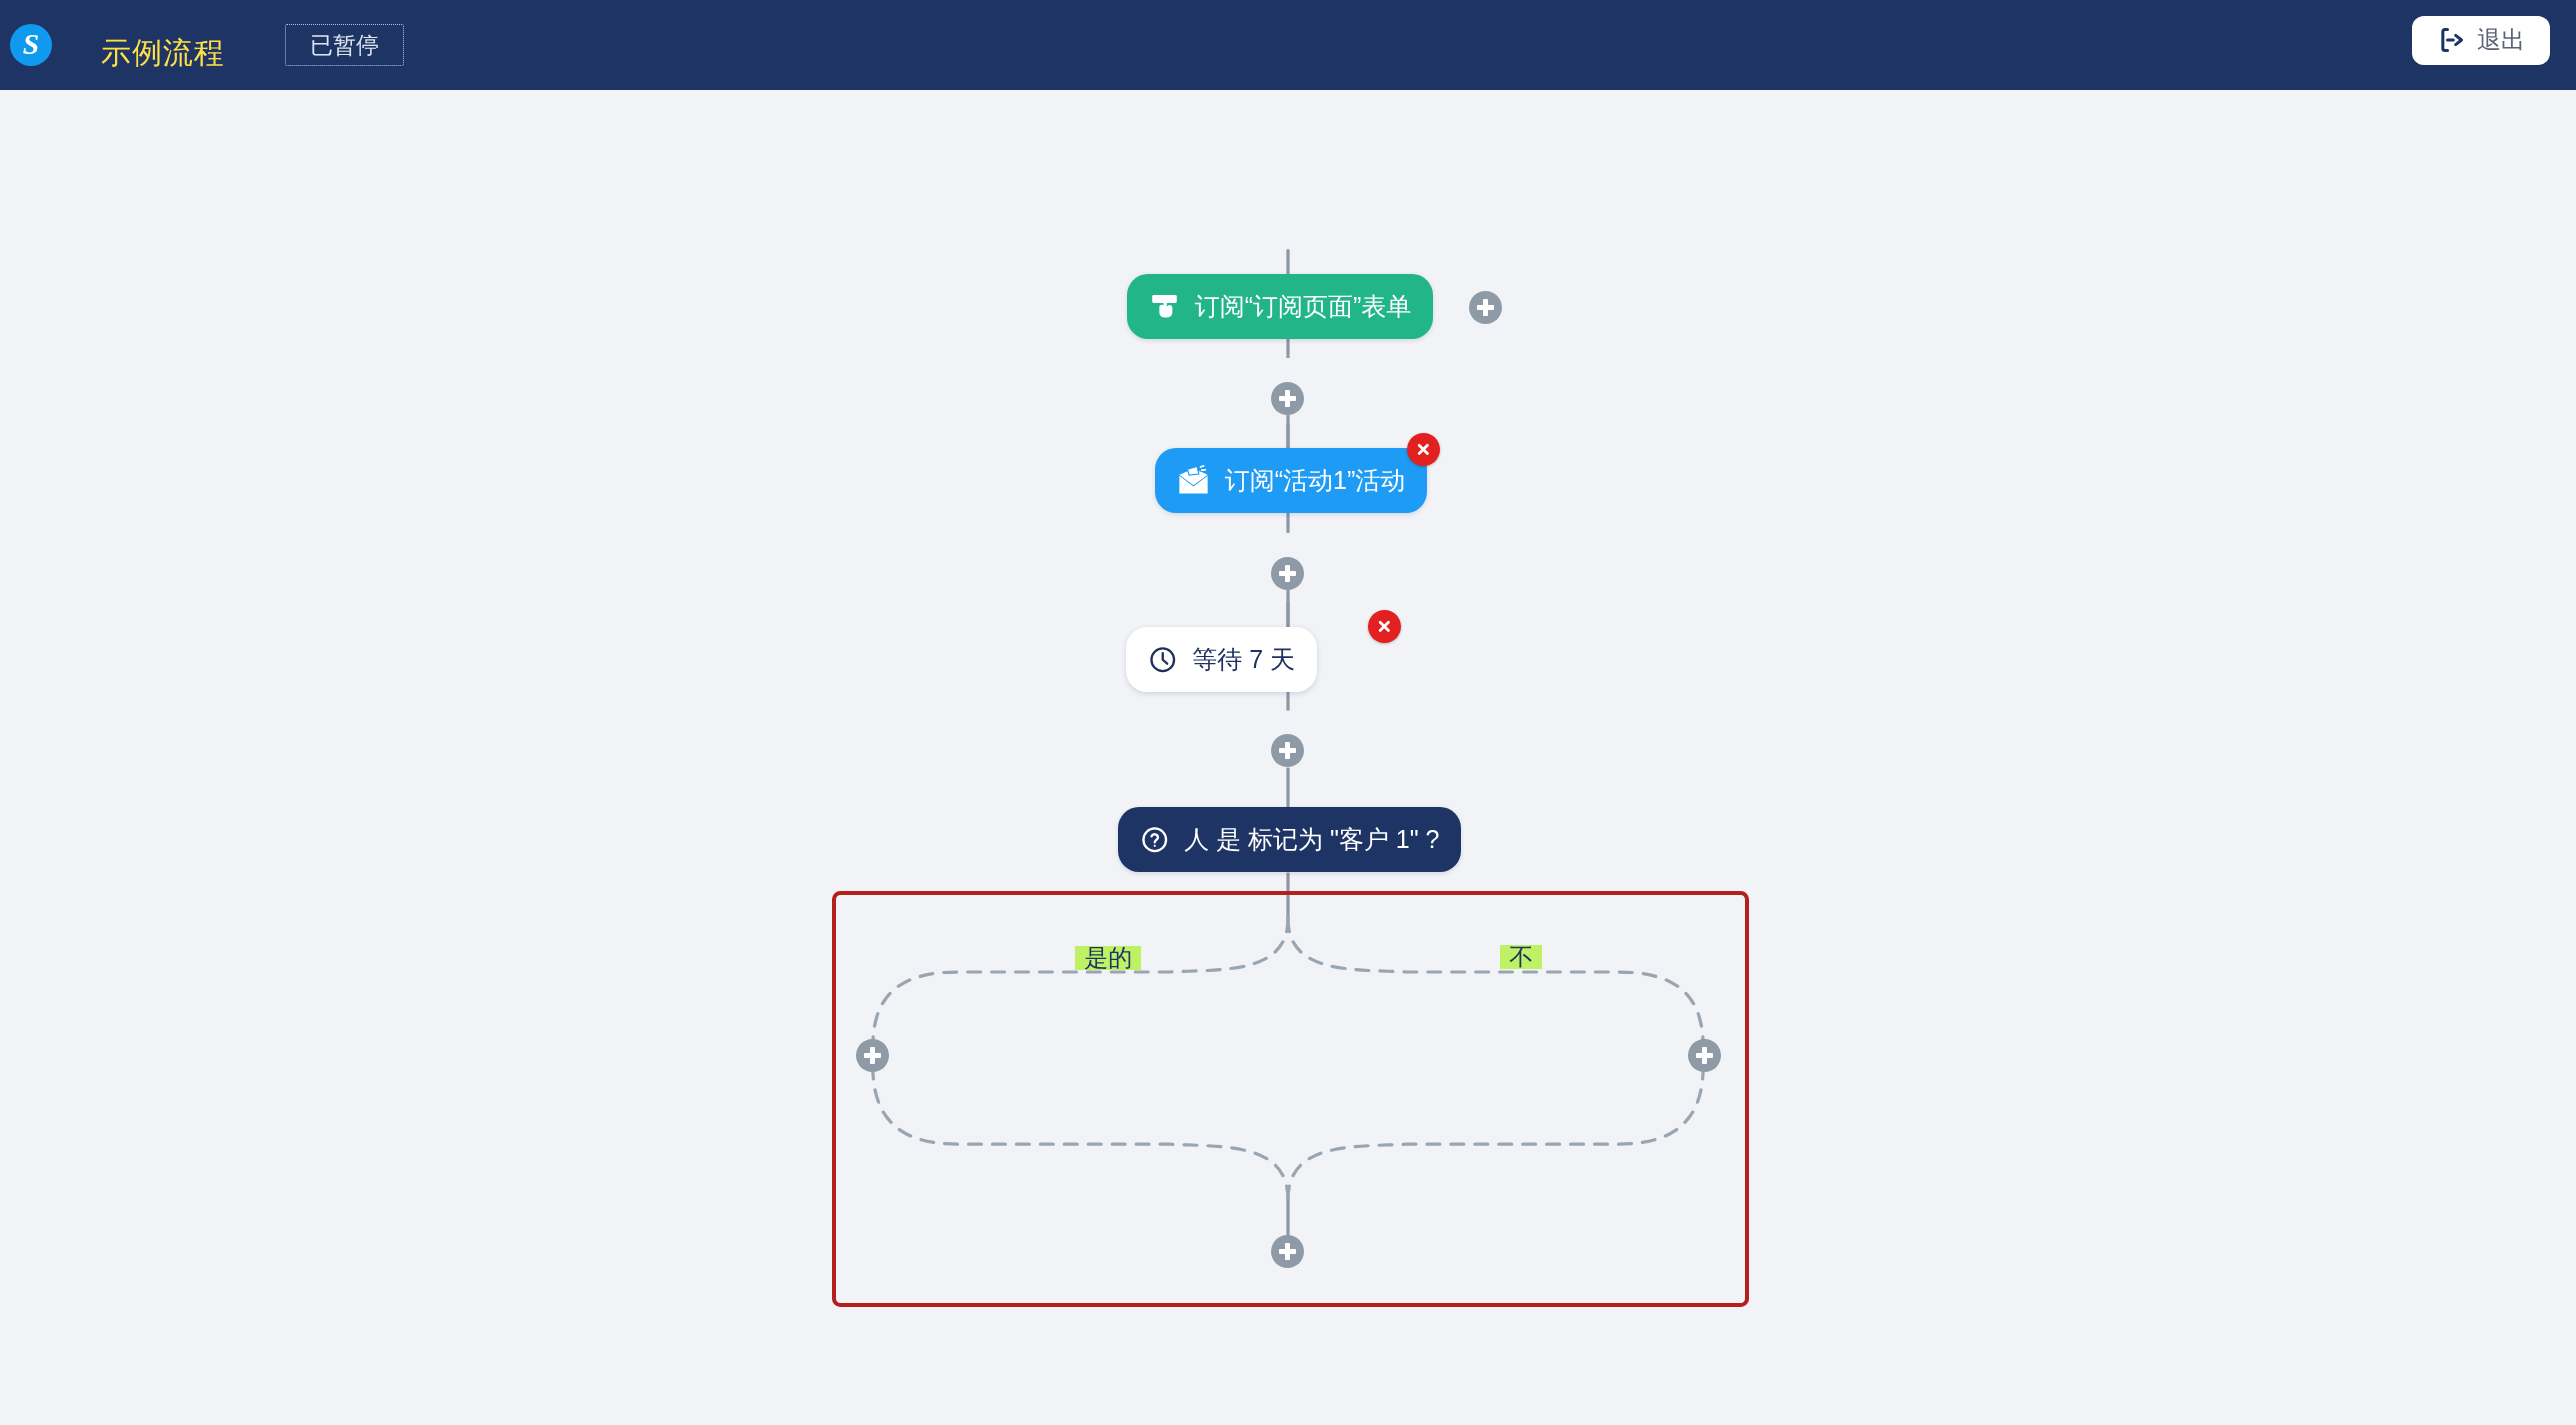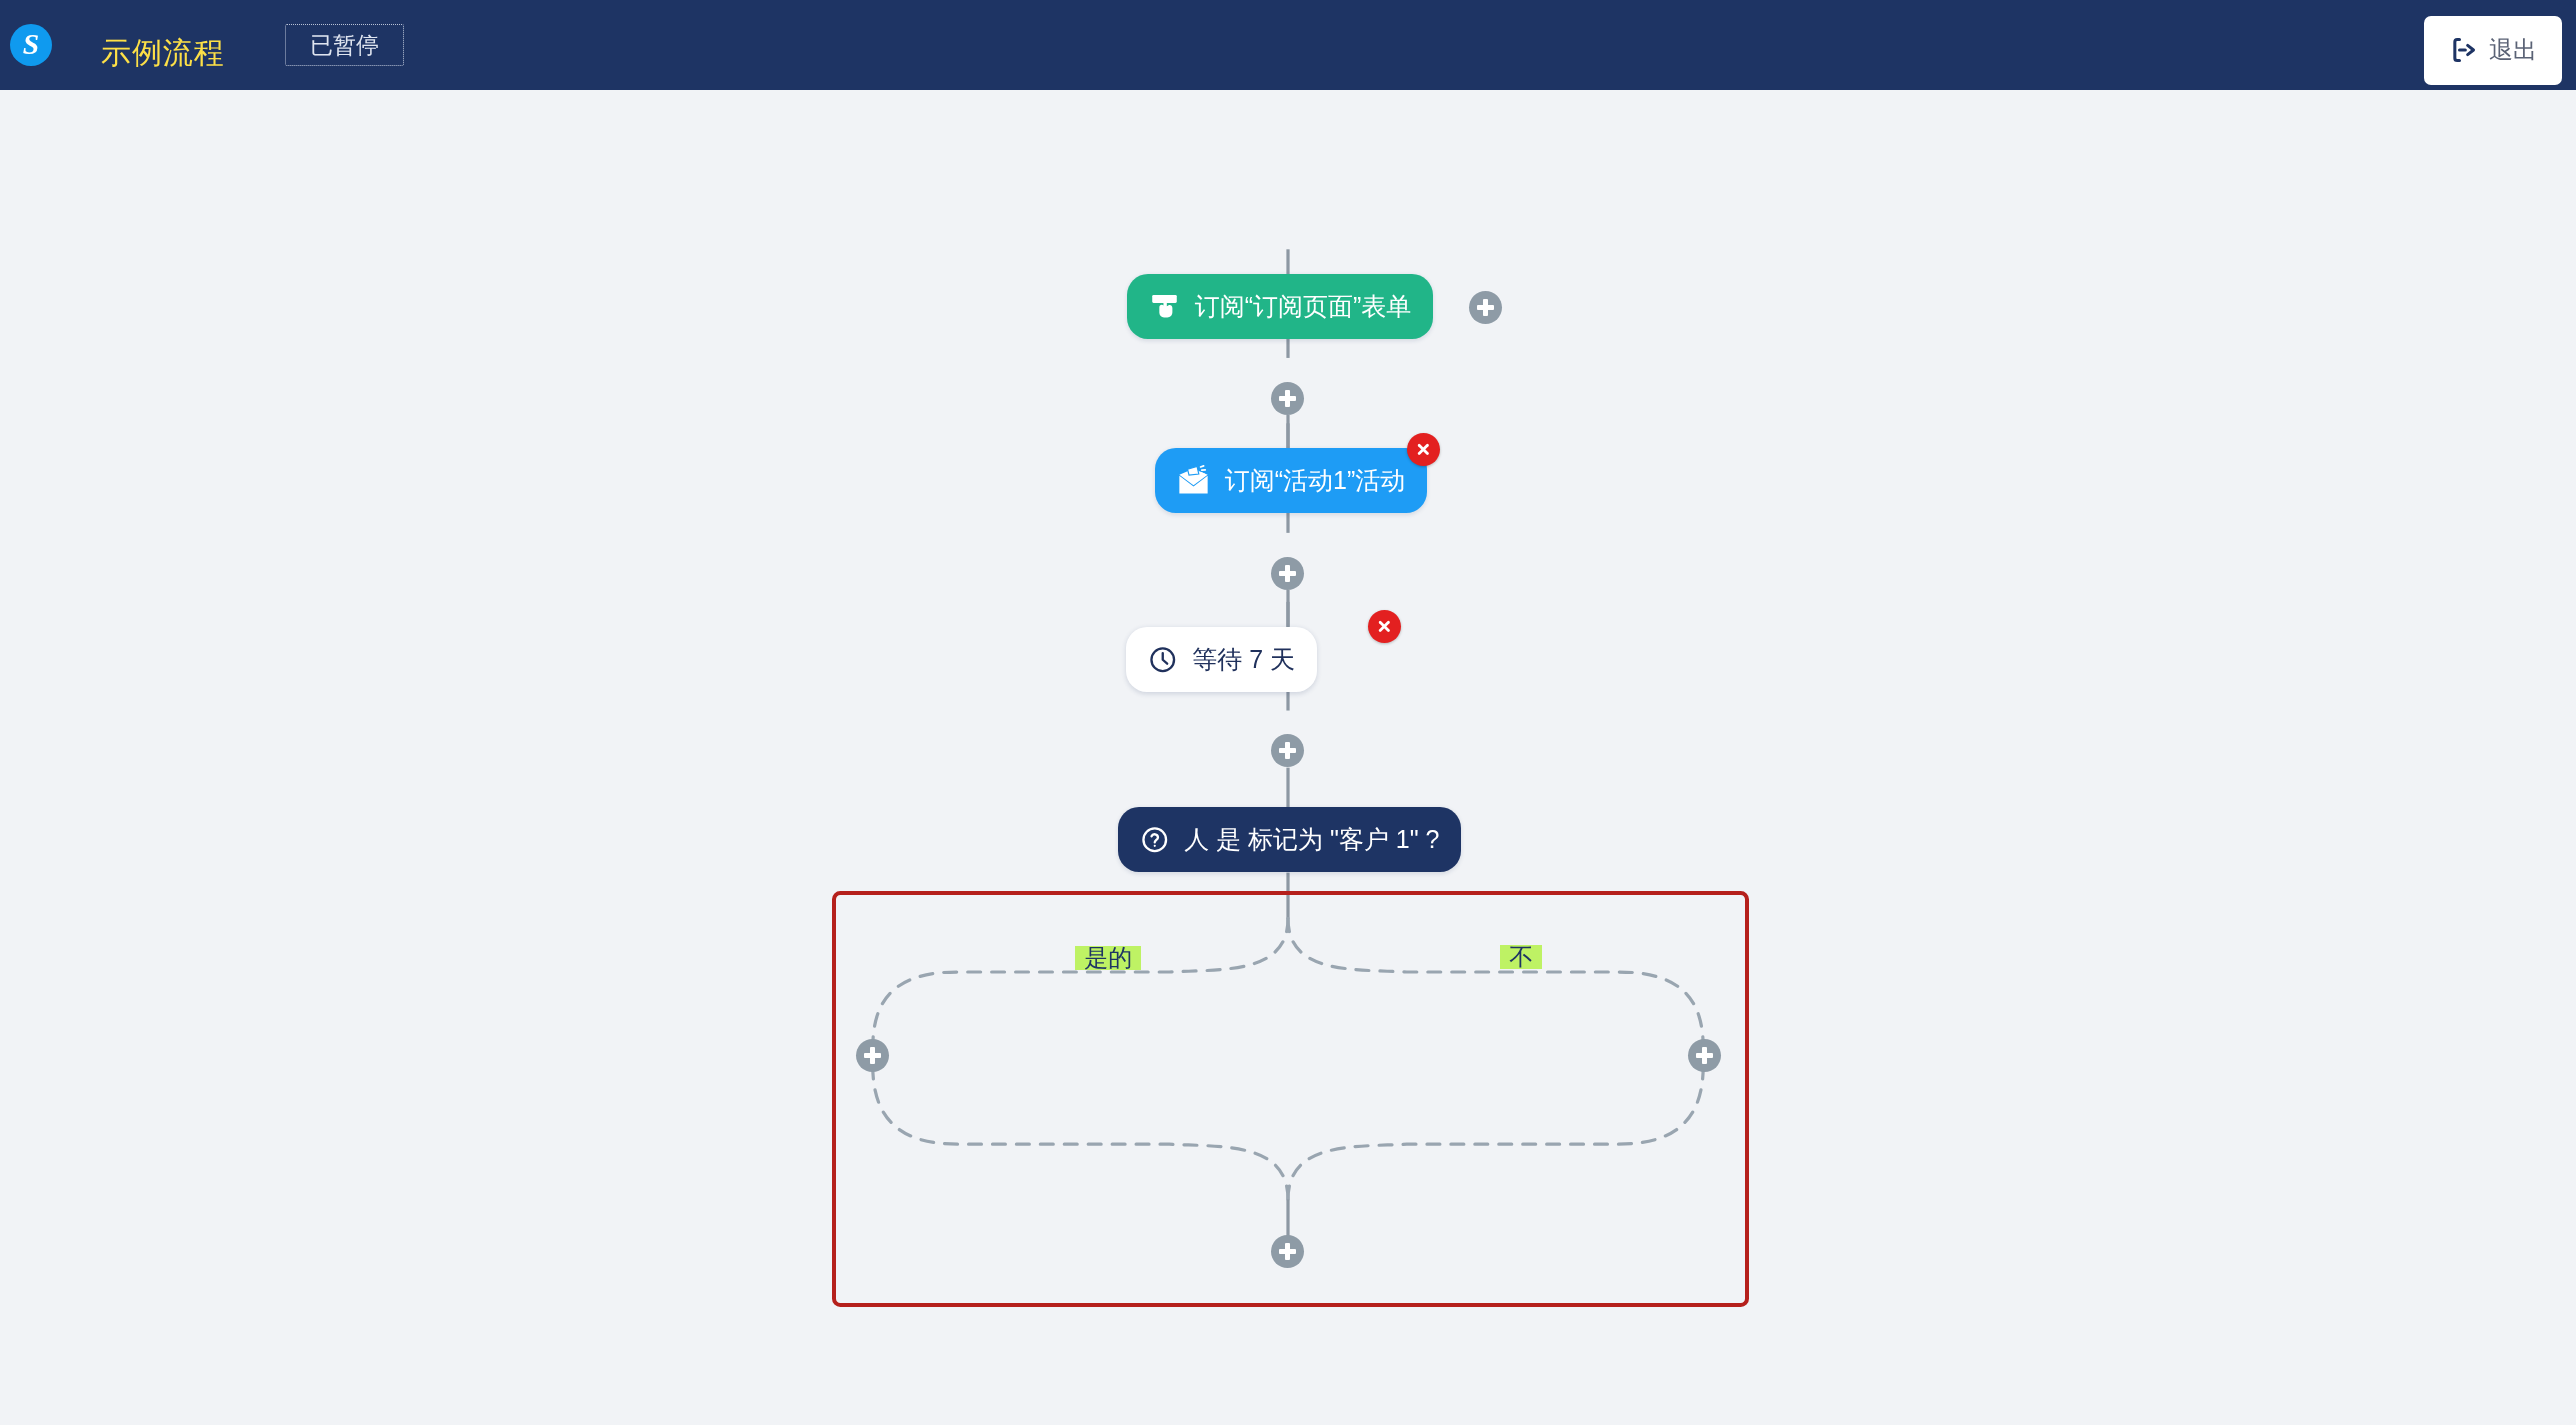--- a/index.html
+++ b/index.html
@@ -65,26 +65,26 @@
     border-radius: 2px;
     color: #dfe5f0;
     font-size: 23px;
     display: flex;
     align-items: center;
     justify-content: center;
     box-sizing: border-box;
   }
   .exit-button {
     position: absolute;
-    right: 14px;
+    right: 26px;
     top: 15.7px;
-    height: 69px;
+    height: 49px;
     min-width: 138px;
     background: #ffffff;
-    border-radius: 7px;
+    border-radius: 12px;
     display: flex;
     align-items: center;
     justify-content: center;
     gap: 12px;
     padding: 0 22px;
     box-sizing: border-box;
     cursor: pointer;
   }
   .exit-button .exit-label {
     color: #5a6275;

